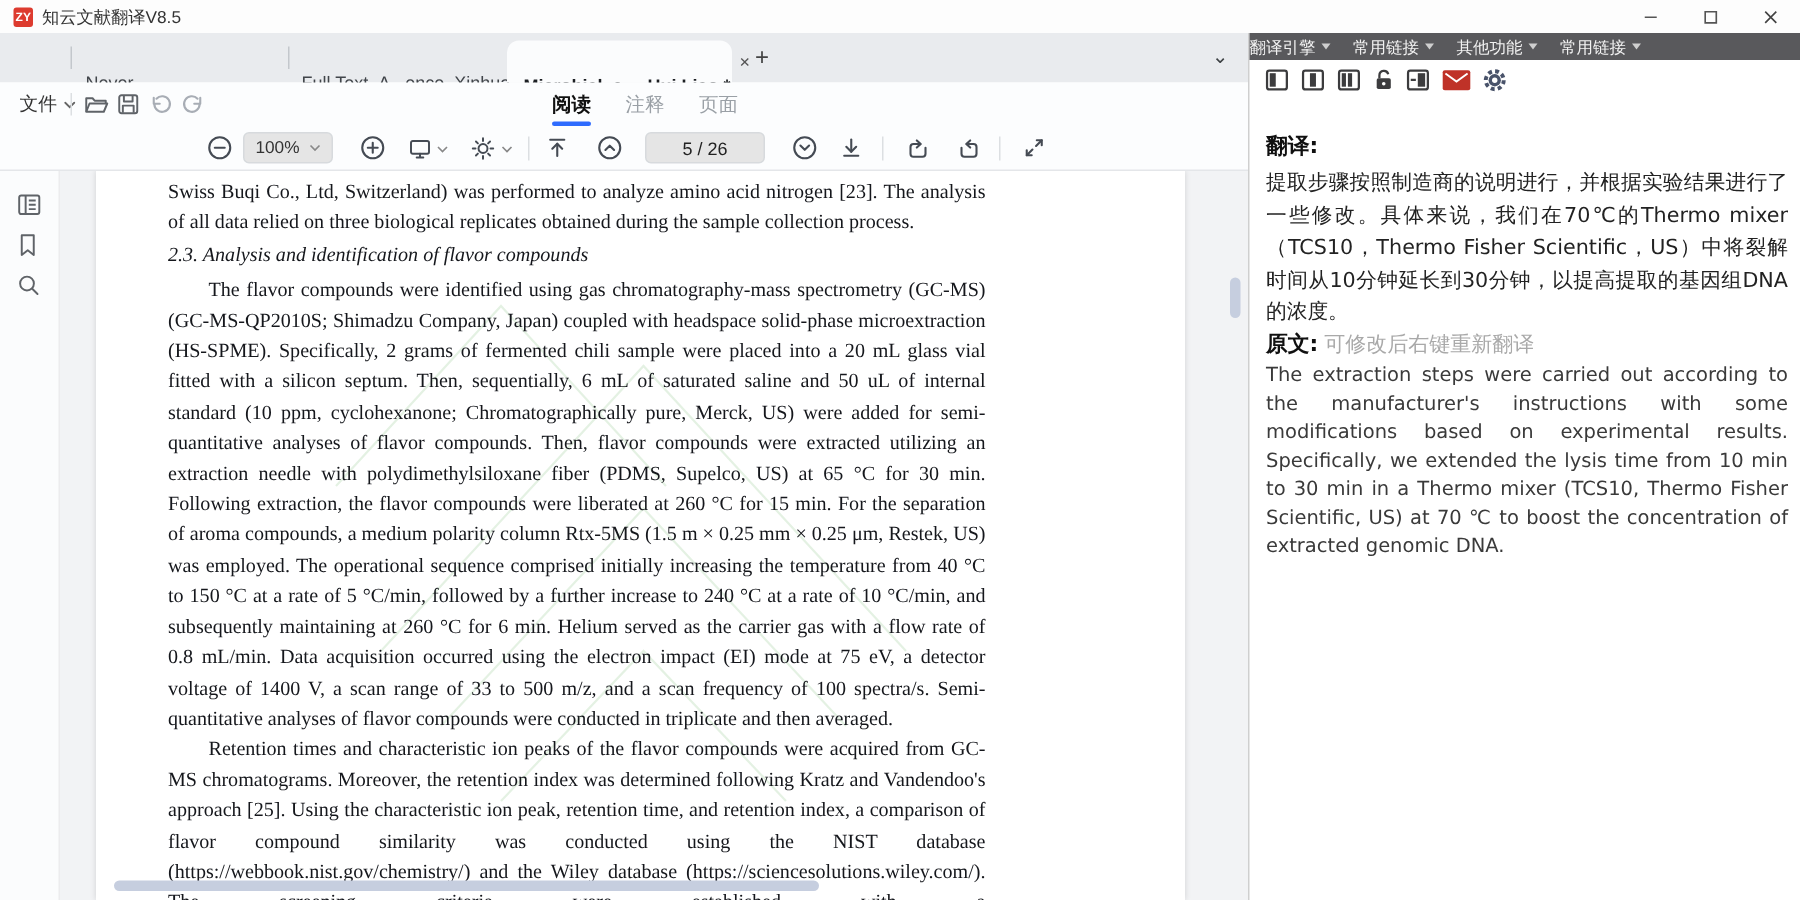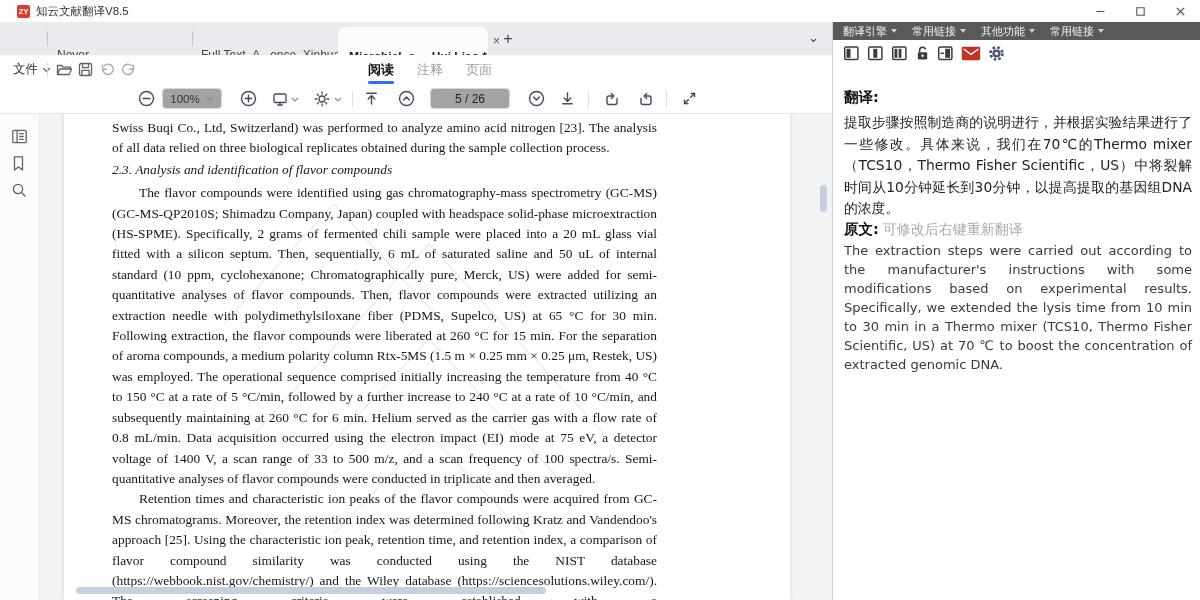--- a/index.html
+++ b/index.html
@@ -3,21 +3,21 @@
 <meta charset="utf-8">
 <style>
   html,body{margin:0;padding:0;background:#ddd;}
   .app{position:relative;width:1200px;height:600px;background:#fff;overflow:hidden;
        font-family:"Liberation Sans",sans-serif;-webkit-font-smoothing:antialiased;}
   svg{display:block;}
   .ic path,.ic circle,.ic rect,.ic line{vector-effect:non-scaling-stroke;}
 
   
   .titlebar{position:absolute;left:0;top:0;width:1200px;height:22px;background:#fdfdfd;
-            display:flex;align-items:center;padding-left:17px;box-sizing:border-box;}
+            display:flex;align-items:center;padding-left:9px;box-sizing:border-box;}
   .logo{width:13px;height:13px;background:#dd3b2f;border-radius:2px;color:#fff;
         font-size:8px;font-weight:bold;display:flex;align-items:center;justify-content:center;margin-right:6px;}
   .apptitle{font-size:11.5px;color:#333;}
   .winctrls{position:absolute;right:0;top:0;height:22px;display:flex;}
   .wbtn{width:40px;height:22px;border:none;background:transparent;display:flex;align-items:center;justify-content:center;padding:0;}
 
   
   .tabbar{position:absolute;left:0;top:22px;width:832px;height:33px;background:#e9ebee;}
   .tsep{position:absolute;top:9px;width:1px;height:15px;background:#c3c7cc;}
   .tablabel{font-size:12px;color:#41454a;margin-top:32px;}
@@ -38,21 +38,21 @@
   .tbicon{position:absolute;top:7px;background:transparent;border:none;padding:0;}
   .viewtabs{position:absolute;left:368px;top:0;height:29px;display:flex;gap:23px;}
   .vtab{position:relative;height:29px;display:flex;align-items:center;font-size:13px;color:#9aa0a6;}
   .vtab.active{color:#111;font-weight:bold;}
   .vtab.active:after{content:"";position:absolute;left:50%;transform:translateX(-50%);bottom:0;
                      width:26px;height:3px;border-radius:2px;background:#2e6bfe;}
 
   
   .pdfbar{position:absolute;left:0;top:84px;width:832px;height:30px;background:#fcfdfe;border-bottom:1px solid #e4e6e9;box-sizing:border-box;}
   .pbtn{position:absolute;background:transparent;border:none;padding:0;}
-  .pbox{position:absolute;top:4px;height:21px;background:#a3a3a3;border:1px solid #d7dadd;border-radius:4px;
+  .pbox{position:absolute;top:4px;height:21px;background:#e5e5e5;border:1px solid #d7dadd;border-radius:4px;
         display:flex;align-items:center;justify-content:center;box-sizing:border-box;}
   .zoombox{left:162px;width:60px;gap:6px;}
   .zoombox .zval{font-size:11.5px;color:#333;}
   .pagebox{left:430px;width:80px;}
   .pageinput{width:70px;border:none;outline:none;text-align:center;font-size:12px;color:#222;
              font-family:"Liberation Sans",sans-serif;background:transparent;}
   .psep{position:absolute;top:7px;width:1px;height:16px;background:#dcdfe2;}
 
   
   .viewer{position:absolute;left:0;top:114px;width:832px;height:486px;background:#f2f3f5;overflow:hidden;}
@@ -66,21 +66,21 @@
   .pagetext .indent{text-indent:27px;}
   .pagetext .heading{font-style:italic;margin:1px 0 3px 0;}
   .pagetext .lastcut{text-align-last:justify;}
   .vthumb{position:absolute;left:820px;top:71px;width:7px;height:27px;border-radius:3.5px;background:#c6cedf;}
   .hthumb{position:absolute;left:76px;top:473px;width:470px;height:7px;border-radius:3.5px;background:#c6cedf;}
 
   
   .panel{position:absolute;left:832px;top:22px;width:368px;height:578px;background:#fff;
          border-left:1px solid #cfcfcf;box-sizing:border-box;}
   .pmenubar{position:absolute;left:0;top:0;width:367px;height:18px;background:#59595c;
-            display:flex;align-items:center;padding-left:10px;gap:15px;box-sizing:border-box;}
+            display:flex;align-items:center;gap:15px;box-sizing:border-box;}
   .pmenu{display:flex;align-items:center;font-size:11px;color:#f2f2f2;}
   .mcaret{width:0;height:0;border-left:3px solid transparent;border-right:3px solid transparent;
           border-top:4px solid #cfcfcf;display:inline-block;margin-left:4px;}
   .piconrow{position:absolute;left:10px;top:23px;display:flex;align-items:center;gap:7px;}
   .pibtn{background:transparent;border:none;padding:0;}
   .seclabel{position:absolute;left:11px;font-size:14.5px;font-weight:bold;color:#101010;
             font-family:"DejaVu Sans",sans-serif;}
   .translabel{top:66px;}
   .transtext{position:absolute;left:11px;top:90px;width:348px;font-family:"DejaVu Sans",sans-serif;
              font-size:13.8px;line-height:21.6px;color:#222;text-align:justify;}

